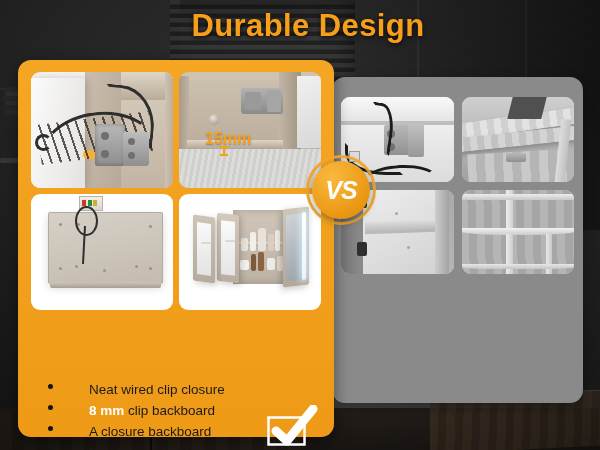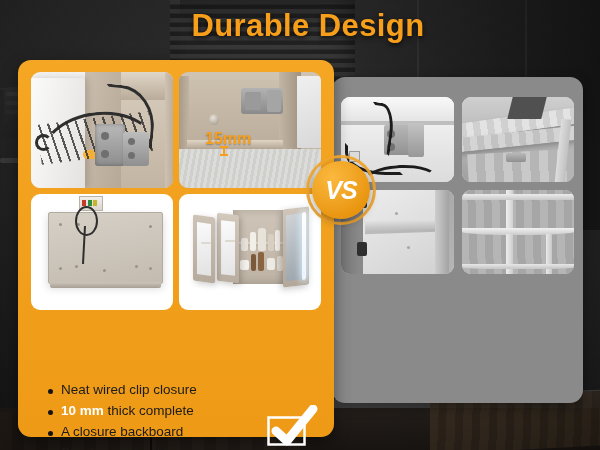--- a/index.html
+++ b/index.html
@@ -367,21 +367,21 @@
     display:flex;align-items:center;justify-content:center;
   }
   .vs-text{
     color:#fff;font-size:25px;font-weight:bold;font-style:italic;
     letter-spacing:-1px;line-height:1;
   }
 
   
   .bullets{position:absolute;}
   .bullets.left{left:30px;top:322px;width:200px;}
-  .b-row{display:flex;align-items:flex-end;margin-bottom:6px;}
+  .b-row{display:flex;align-items:center;margin-bottom:6px;gap:28px;}
   .b-dot{
     width:5px;height:5px;border-radius:50%;background:#141414;
     margin-right:8px;flex:none;position:relative;top:-3px;
   }
   .bullets.left .b-txt{font-size:13.5px;color:#1b1b1b;white-space:nowrap;}
   .b-strong{color:#ffffff;font-weight:bold;}
 
   
   .icon-check{position:absolute;left:248px;top:345px;width:52px;height:44px;}
   .icon-check svg,.icon-x svg{display:block;}
@@ -545,21 +545,21 @@
       </div>
     </div>
 
     <div class="bullets left">
       <div class="b-row">
         <span class="b-dot"></span>
         <span class="b-txt">Neat wired clip closure</span>
       </div>
       <div class="b-row">
         <span class="b-dot"></span>
-        <span class="b-txt"><span class="b-strong">10 mm</span>&nbsp;<span>thick complete</span></span>
+        <span class="b-txt"><span class="b-strong">8 mm</span>&nbsp;<span>clip backboard</span></span>
       </div>
       <div class="b-row">
         <span class="b-dot"></span>
         <span class="b-txt">A closure backboard</span>
       </div>
       <div class="b-row">
         <span class="b-dot"></span>
         <span class="b-txt">Sturdy and durable</span>
       </div>
     </div>

